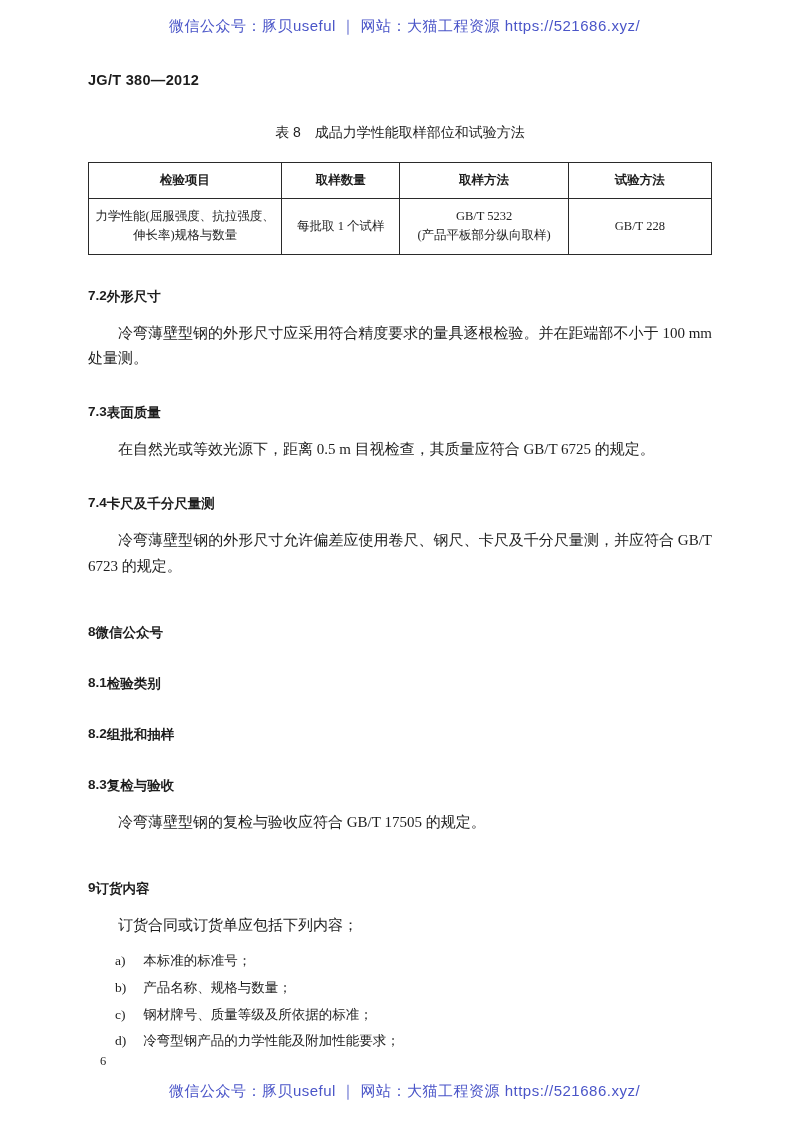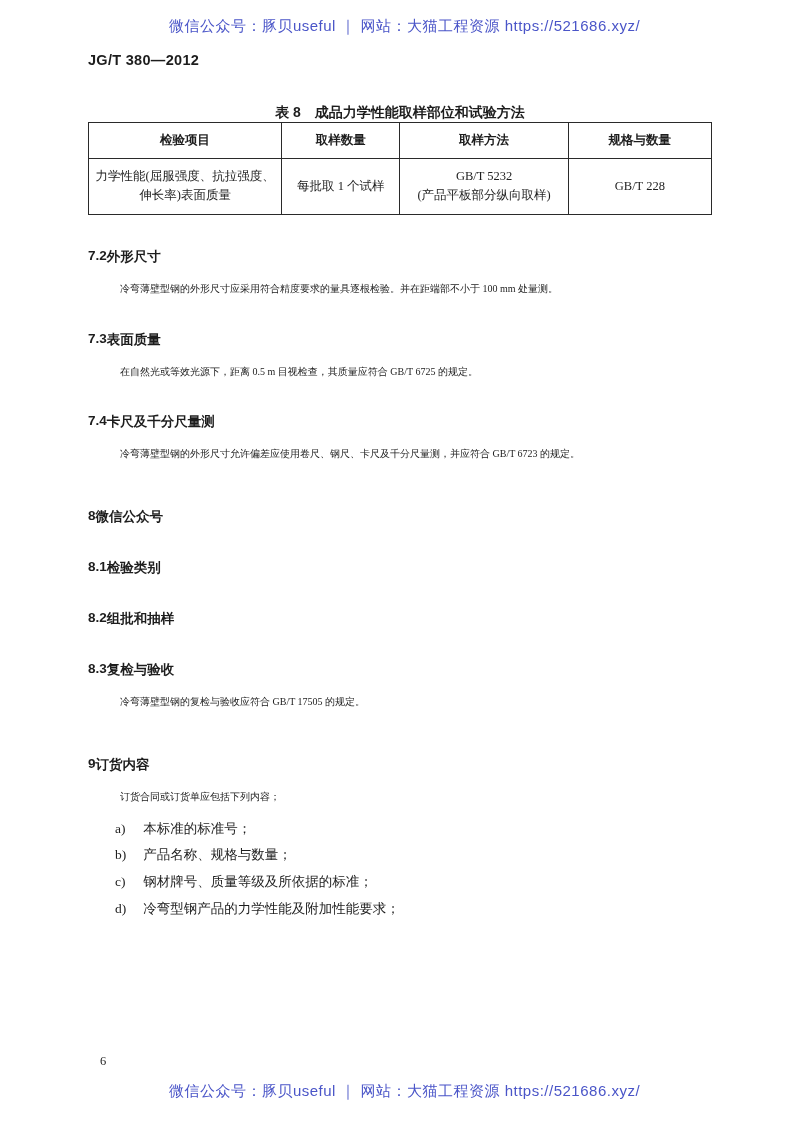--- a/index.html
+++ b/index.html
@@ -18,38 +18,39 @@
     text-align: center;
     color: var(--wm-color, #4a55c8);
     font-family: "Liberation Sans", sans-serif;
     font-size: 15px;
     letter-spacing: 0.5px;
   }
   .watermark.top { top: 17px; }
   .watermark.bottom { top: 1082px; }
 
   .doc-number {
-    margin-top: 52px;
+    margin-top: 72px;
     font-family: "Liberation Sans", sans-serif;
     font-size: 14.5px;
     font-weight: 600;
     letter-spacing: 0.3px;
   }
 
   .table-title {
     margin-top: 36px;
     text-align: center;
     font-family: "Liberation Sans", sans-serif;
-    font-weight: bold;
+    font-weight: normal;
     font-size: 14px;
   }
 
   table.spec {
     width: 100%;
     border-collapse: collapse;
+    margin-top: 20px;
     font-size: 12.5px;
   }
   table.spec th, table.spec td {
     border: 1px solid #2a2a2a;
     text-align: center;
     vertical-align: middle;
   }
   table.spec th {
     font-family: "Liberation Sans", sans-serif;
     font-weight: bold;
@@ -62,25 +63,24 @@
     font-family: "Liberation Sans", sans-serif;
     font-weight: bold;
     font-size: 13.5px;
     display: flex;
   }
   .heading.chapter { margin-top: 45px; }
   .h-num { }
 
   .para {
     margin-top: 15px;
-    font-size: 10px;
+    font-size: 15px;
     line-height: 1.68;
     text-indent: 2em;
     text-align: justify;
-    margin-left: 12px;
   }
 
   .order-list { margin-top: 14px; list-style: none; }
   .order-list li {
     display: flex;
     margin-top: 8.5px;
     font-size: 13.5px;
     padding-left: 2em;
     line-height: 1.35;
   }
@@ -109,28 +109,28 @@
       <col style="width:31%">
         <col style="width:19%">
         <col style="width:27%">
         <col style="width:23%">
     </colgroup>
     <thead>
       <tr>
         <th>检验项目</th>
         <th>取样数量</th>
         <th>取样方法</th>
-        <th>规格与数量</th>
+        <th>试验方法</th>
       </tr>
     </thead>
     <tbody>
       <tr>
         <td>
           <div>力学性能(屈服强度、抗拉强度、</div>
-          <div>伸长率)表面质量</div>
+          <div>伸长率)规格与数量</div>
         </td>
         <td>每批取 1 个试样</td>
         <td>
           <div>GB/T 5232</div>
           <div>(产品平板部分纵向取样)</div>
         </td>
         <td>GB/T 228</td>
       </tr>
     </tbody>
   </table>

